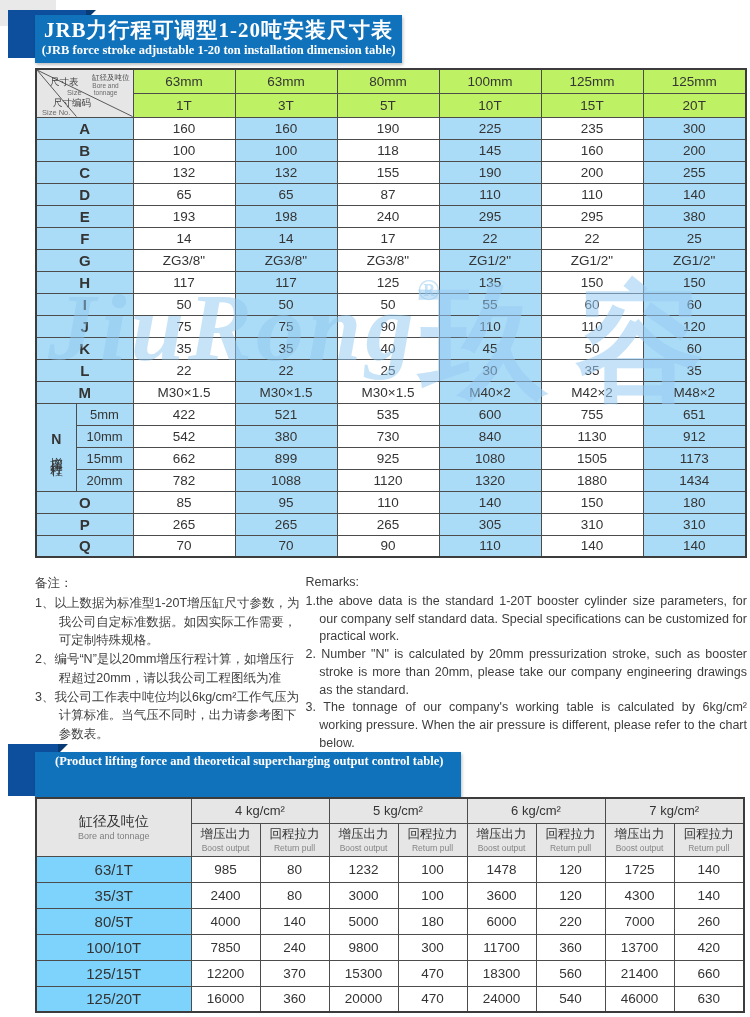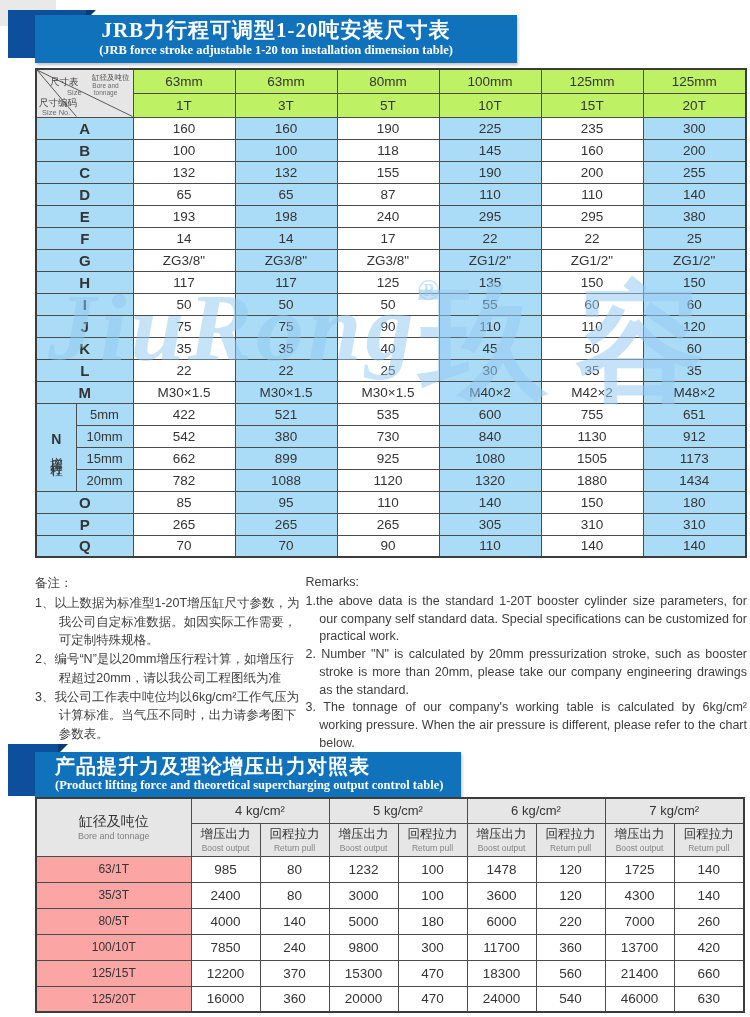--- a/index.html
+++ b/index.html
@@ -8,21 +8,21 @@
 
   
   .artifact { position:absolute; left:0; top:0; width:56px; height:26px; background:#e9e9e9; }
 
   
   .sq { position:absolute; background:#0d4f9c; }
   .sq:after{ content:""; position:absolute; right:-10px; top:0; border-left:10px solid #083a75; border-bottom:10px solid transparent; }
   .ribbon { position:absolute; background:#1172bc; color:#fff; box-shadow:1px 2px 3px rgba(0,0,0,.25); }
   .ribbon .t1 { font-family:"Liberation Serif", serif; font-weight:bold; font-size:21px; line-height:1.2; letter-spacing:1px; }
   .ribbon .t2 { font-family:"Liberation Serif", serif; font-weight:bold; font-size:12.5px; line-height:1.2; }
-  .ribbon1 { left:35px; top:15px; width:482px; height:48px; text-align:center; padding-top:3px; }
+  .ribbon1 { left:35px; top:15px; width:367px; height:48px; text-align:center; padding-top:3px; }
   .sq1 { left:8px; top:10px; width:78px; height:48px; }
   .ribbon2 { left:35px; top:752px; width:426px; height:46px; text-align:left; padding:2px 0 0 20px; }
   .sq2 { left:8px; top:744px; width:50px; height:52px; }
 
   
   table { border-collapse:collapse; table-layout:fixed; }
   th, td { border:1px solid #4c4c4c; text-align:center; vertical-align:middle; overflow:hidden;
            font-size:13.5px; color:#343434; font-weight:normal; padding:0; }
   .tbl1 { position:absolute; left:35px; top:68px; width:710px; height:370px; border:2px solid #3c3c3c; }
   .tbl2 { position:absolute; left:35px; top:797px; width:708px; height:214px; border:2px solid #3c3c3c; }
@@ -38,32 +38,32 @@
   tbody tr { height:22px; }
 
   
   .corner { position:relative; background:#e6e6e6; padding:0; }
   .corner svg { position:absolute; inset:0; width:100%; height:100%; }
   .corner span { position:absolute; color:#3f3f3f; line-height:1; white-space:nowrap; }
   .c-size-zh { left:13px; top:7px;  font-size:9.5px; }
   .c-size-en { left:30px; top:19px; font-size:7.5px; color:#6a6a6a !important; }
   .c-bore-zh { right:3px; top:4px;  font-size:7.5px; }
   .c-bore-en { right:8px; top:13px; font-size:6.5px; color:#6a6a6a !important; white-space:normal !important; width:38px; text-align:center; }
-  .c-code-zh { left:2px;  top:28px; font-size:9.5px; }
+  .c-code-zh { left:16px;  top:28px; font-size:9.5px; }
   .c-code-en { left:5px;  top:39px; font-size:7.5px; color:#6a6a6a !important; }
 
   
   .t2corner { background:#e6e6e6; }
   .t2corner .zh { display:block; font-size:14px; }
   .t2corner .en { display:block; font-size:9px; color:#808080; }
   .grp { background:#e6e6e6; font-size:13px; }
   .subh { background:#e6e6e6; }
   .subh .zh { display:block; font-size:12.5px; }
   .subh .en { display:block; font-size:8.5px; color:#848484; }
-  .t2lab { background:#fca5a5; font-size:12px; }
+  .t2lab { background:#7dd3fc; font-size:15px; }
   .tbl2 thead tr:first-child { height:25px; }
   .tbl2 thead tr:last-child { height:33px; }
   .tbl2 tbody tr { height:26px; }
 
   
   .notes { position:absolute; left:35px; top:574px; width:712px; display:flex; }
   .notes-zh { width:268px; font-size:12.5px; color:#3d3d3d; line-height:1.5; }
   .notes-en { width:444px; margin-left:4px; font-size:12.5px; color:#3d3d3d; line-height:1.42; text-align:justify; }
   .notes .ttl { margin-bottom:1px; }
   .notes .item { padding-left:1.9em; text-indent:-1.9em; }
@@ -328,21 +328,20 @@
     <div class="notes-en">
       <div class="ttl">Remarks:</div>
       <div class="item">1.the above data is the standard 1-20T booster cylinder size parameters, for our company self standard data. Special specifications can be customized for practical work.</div>
       <div class="item">2. Number "N" is calculated by 20mm pressurization stroke, such as booster stroke is more than 20mm, please take our company engineering drawings as the standard.</div>
       <div class="item">3. The tonnage of our company's working table is calculated by 6kg/cm² working pressure. When the air pressure is different, please refer to the chart below.</div>
     </div>
   </div>
 
   <div class="sq sq2"></div>
   <div class="ribbon ribbon2">
-    <div class="t1" style="font-size:20px">产品提升力及理论增压出力对照表</div>
     <div class="t2">(Product lifting force and theoretical supercharging output control table)</div>
   </div>
 
   <table class="tbl2">
     <colgroup>
       <col style="width:155px">
       <col style="width:69px">
         <col style="width:69px">
         <col style="width:69px">
         <col style="width:69px">

